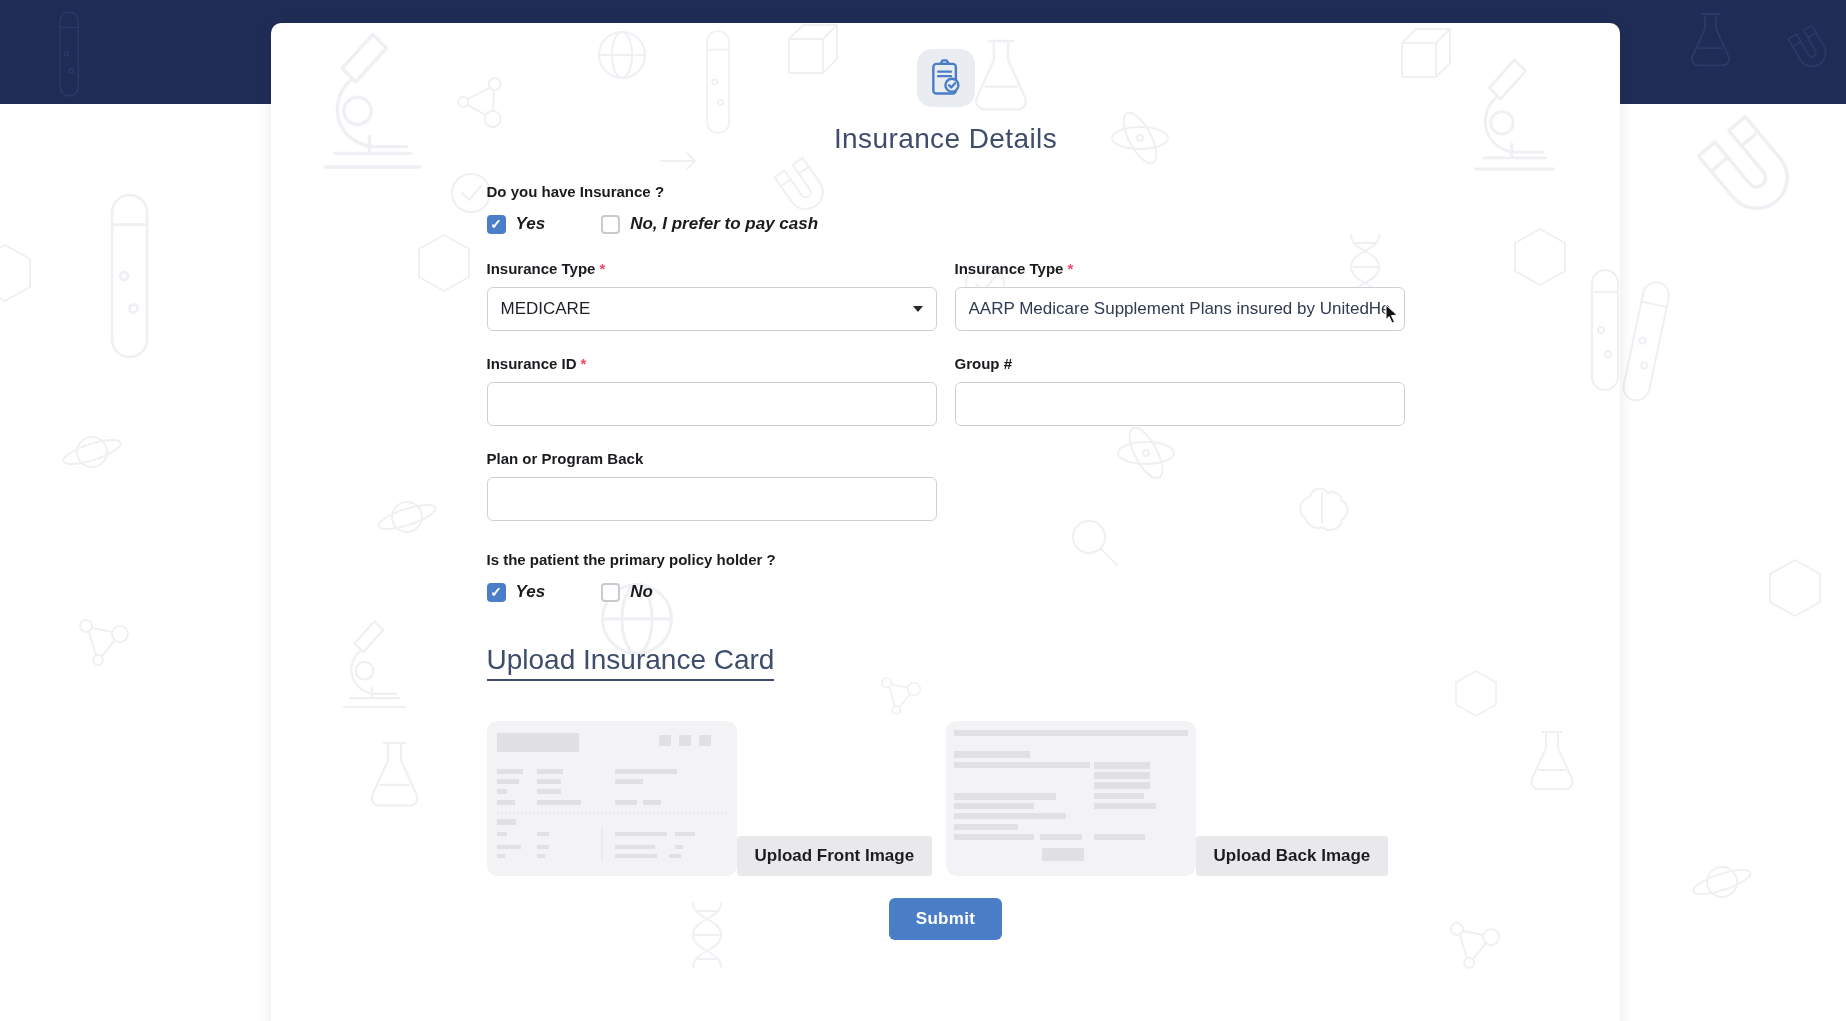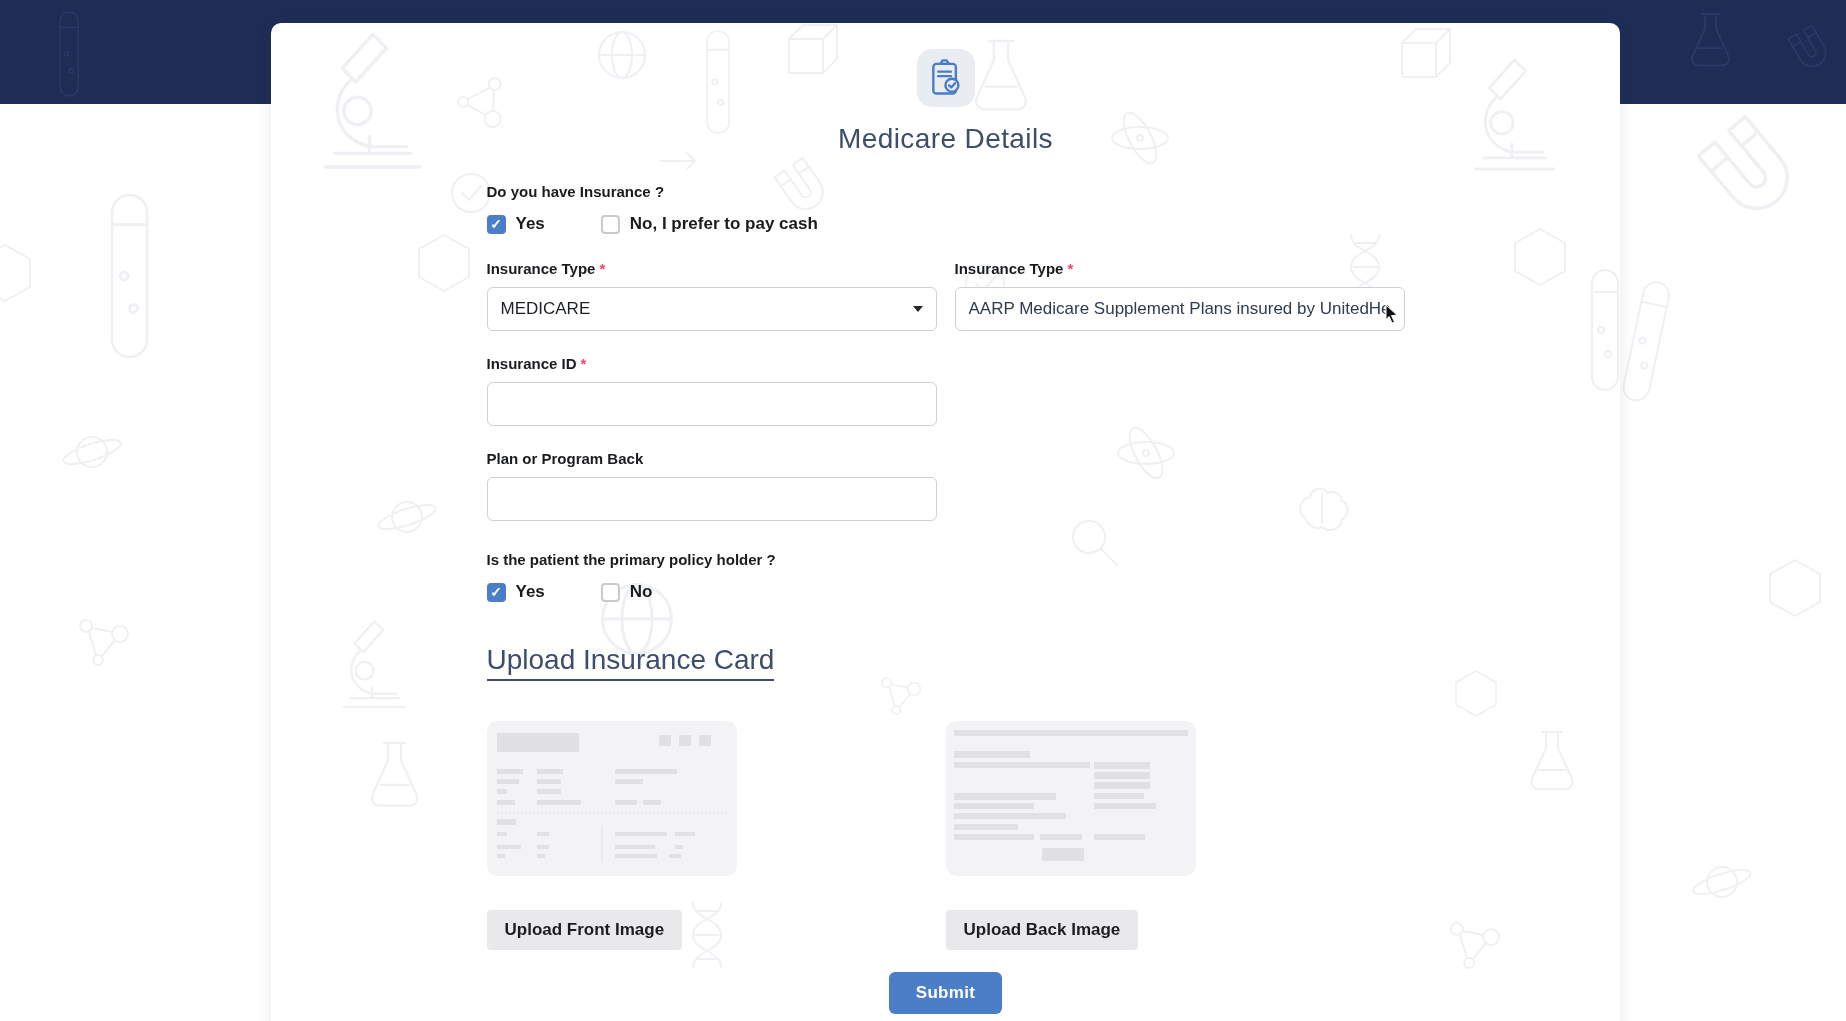--- a/index.html
+++ b/index.html
@@ -34,40 +34,40 @@
   .req { color:#f4476b; margin-left:4px; font-weight:700; }
 
   .cb-row { display:flex; align-items:center; gap:56px; margin-top:14px; }
   .opt { display:flex; align-items:center; gap:10px; cursor:pointer; }
   .cb { width:19px; height:19px; border-radius:4px; display:inline-flex;
         align-items:center; justify-content:center; background:#ffffff;
         border:2px solid #c7cace; flex:0 0 auto; }
   .cb[data-checked="true"] { background:#4a7ec9; border-color:#4a7ec9; }
   .cb[data-checked="true"]::after { content:"✓"; color:#ffffff; font-size:14px;
         font-weight:700; line-height:1; }
-  .opt-label { font-size:17px; font-weight:600; color:#191b1e; }
+  .opt-label { font-size:17px; font-weight:600; color:#191b1e;font-style:italic; }
 
   .grid-2 { display:grid; grid-template-columns:450px 450px; column-gap:18px; margin-top:26px; }
   .fgroup .f-label { margin-bottom:10px; }
   .field-box { width:100%; height:44px; border:1px solid #cdd1d6; border-radius:6px;
                background:#ffffff; font-size:17px; color:#2f3b50; padding:0 13px;
                font-family:"Liberation Sans", sans-serif; }
   input.field-box { outline:none; }
   .select { display:flex; align-items:center; justify-content:space-between; cursor:pointer;
             color:#1d2126; }
   .caret { width:0; height:0; border-left:5px solid transparent;
            border-right:5px solid transparent; border-top:6px solid #24272b; }
 
   .q2 { margin-top:30px; }
 
   
   .upload-heading { margin-top:42px; font-size:28px; font-weight:500; color:#3e4d6a; }
   .upload-heading span { display:inline-block; border-bottom:2px solid #3e4d6a; padding-bottom:3px; }
   .upload-row { display:flex; margin-top:40px; }
-  .upload-col { width:50%; display:flex; flex-direction:column; align-items:flex-start; }
+  .upload-col { width:50%; display:flex; align-items:flex-end; }
   .ph-card { border-radius:10px; }
   .upload-btn { margin-top:34px; background:#e9e9eb; border:none; border-radius:4px;
                 padding:10px 18px; font-size:17px; font-weight:600; color:#1b1d1f;
                 font-family:"Liberation Sans", sans-serif; cursor:pointer; }
   .submit-row { margin-top:22px; text-align:center; }
   .submit-btn { background:#4a7fc7; color:#ffffff; border:none; border-radius:6px;
                 padding:11px 27px; font-size:17px; font-weight:700; letter-spacing:0.3px;
                 font-family:"Liberation Sans", sans-serif; cursor:pointer; }
 
   .mouse-cursor { position:absolute; left:1384px; top:304px; z-index:6; }
@@ -213,21 +213,21 @@
       <svg width="34" height="38" viewBox="0 0 24 27" fill="none" stroke="#4a7dc6" stroke-width="1.7" stroke-linecap="round" stroke-linejoin="round">
         <rect x="3" y="3.5" width="16" height="21" rx="2.2"></rect>
         <path d="M8 3.5 L9.6 1 h2.8 L14 3.5 Z"></path>
         <line x1="6.5" y1="9" x2="15.5" y2="9"></line>
         <line x1="6.5" y1="12.2" x2="15.5" y2="12.2"></line>
         <circle cx="16.2" cy="18.6" r="4.6" fill="#e9ecf1"></circle>
         <polyline points="14.2,18.7 15.7,20.2 18.4,17.2"></polyline>
       </svg>
     </div>
 
-    <h1 class="page-title">Medicare Details</h1>
+    <h1 class="page-title">Insurance Details</h1>
 
     <div class="form-area">
 
       <span class="q-label">Do you have Insurance ?</span>
       <div class="cb-row">
         <div class="opt">
           <span class="cb" data-checked="true"></span>
           <span class="opt-label">Yes</span>
         </div>
         <div class="opt">
@@ -246,20 +246,24 @@
         </div>
         <div class="fgroup">
           <label class="f-label"><span>Insurance Type</span><span class="req">*</span></label>
           <input class="field-box" type="text" value="AARP Medicare Supplement Plans insured by UnitedHealt" style="">
         </div>
       </div>
 
       <div class="grid-2" style="margin-top:24px;">
         <div class="fgroup">
           <label class="f-label"><span>Insurance ID</span><span class="req">*</span></label>
+          <input class="field-box" type="text" value="" style="">
+        </div>
+        <div class="fgroup">
+          <label class="f-label"><span>Group #</span></label>
           <input class="field-box" type="text" value="" style="">
         </div>
       </div>
 
       <div class="grid-2" style="margin-top:24px;">
         <div class="fgroup">
           <label class="f-label"><span>Plan or Program Back</span></label>
           <input class="field-box" type="text" value="" style="">
         </div>
       </div>

